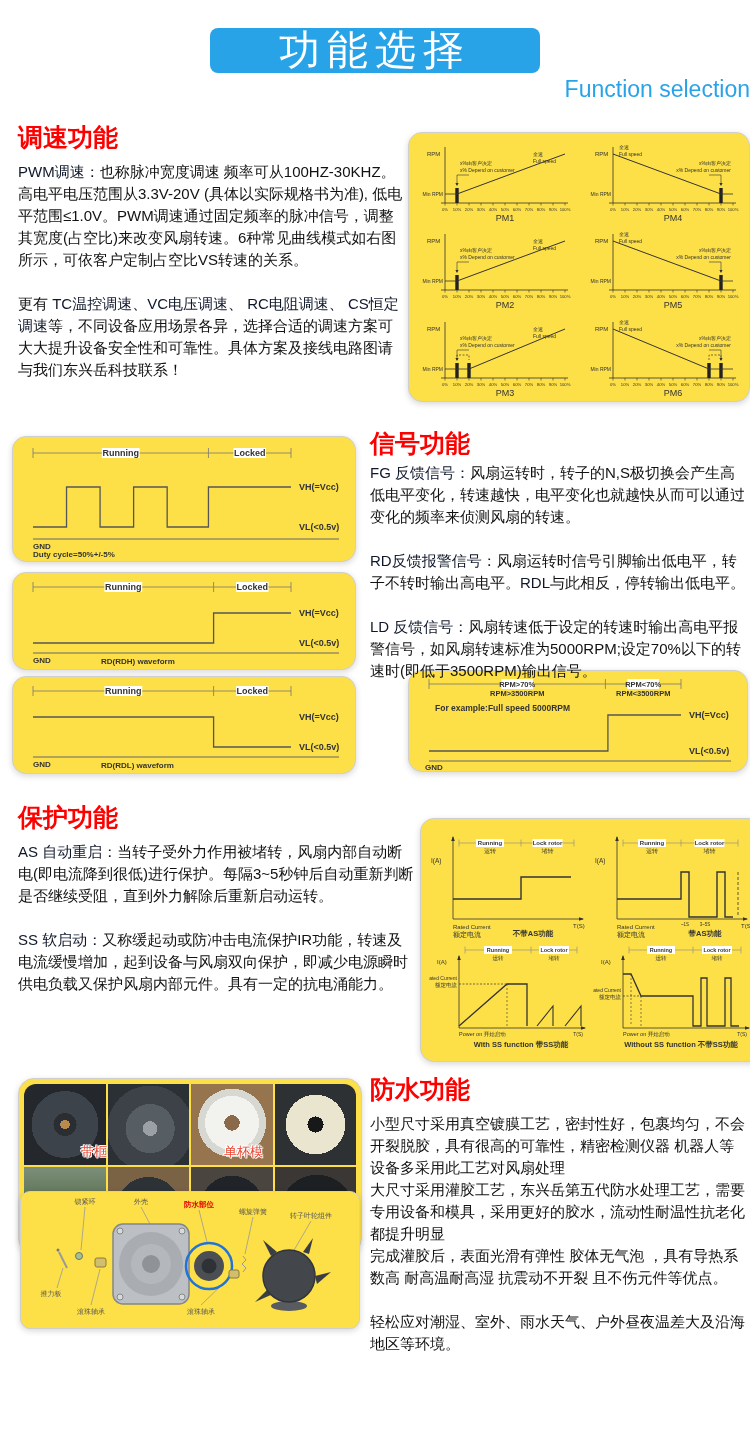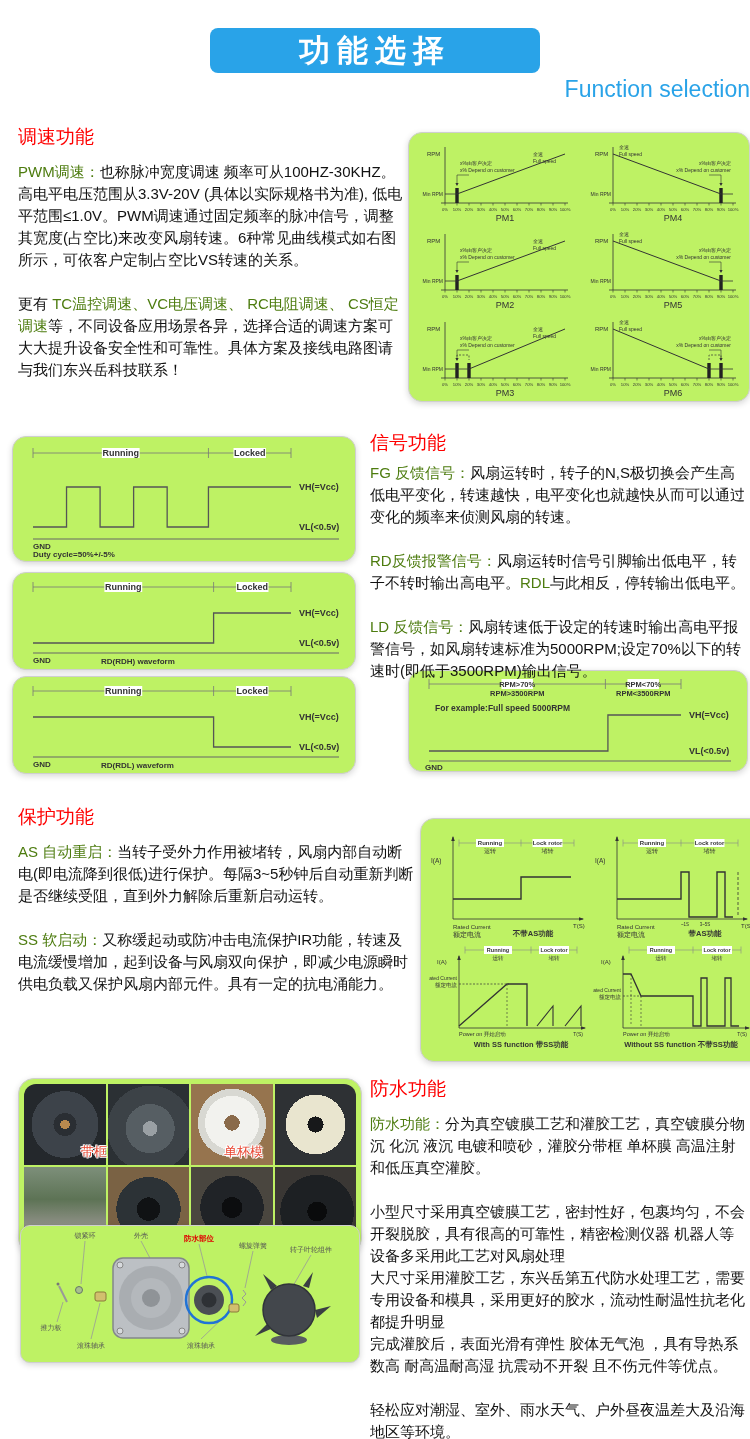--- a/index.html
+++ b/index.html
@@ -1,27 +1,27 @@
 <!DOCTYPE html>
 <html><head>
 <meta charset="utf-8">
 <style>
   html,body{margin:0;padding:0}
   body{width:750px;height:1439px;position:relative;background:#fff;overflow:hidden;
        font-family:"Liberation Sans","DejaVu Sans",sans-serif;color:#111}
   .abs{position:absolute}
   .banner{position:absolute;left:210px;top:28px;width:330px;height:45px;background:#29a3e8;
           border-radius:8px;display:flex;align-items:center;justify-content:center;
-          color:#fff;font-size:31px;font-weight:bold;letter-spacing:7px}
+          color:#fff;font-size:41px;font-weight:normal;letter-spacing:7px}
   .subtitle{position:absolute;top:76px;left:0;width:750px;text-align:right;color:#29a3e8;font-size:23px}
-  .sec-title{color:#fe0000;font-size:19px;font-weight:normal;margin:0 0 9px 0;line-height:30px}
+  .sec-title{color:#fe0000;font-size:25px;font-weight:bold;margin:0 0 9px 0;line-height:30px}
   .body{font-size:15px;line-height:22px;margin:0;color:#111}
   .mb{margin-bottom:22px}
-  .blue{color:#4d7c0f}
-  .panel{position:absolute;background:#bef264;border:1.5px solid #cfcfcf;border-radius:14px;
+  .blue{color:#0f172a}
+  .panel{position:absolute;background:#fde047;border:1.5px solid #cfcfcf;border-radius:14px;
          box-shadow:0 2px 6px rgba(0,0,0,.16)}
   .pwm-grid{display:grid;grid-template-columns:1fr 1fr;padding:6px 2px 0 2px}
   .pwm-cell{height:84px}
   .prot-grid{display:grid;grid-template-columns:1fr 1fr;padding:8px}
   .prot-cell{width:164px;height:113px}
   svg{display:block}
   .photo-grid{position:absolute;inset:5px;display:grid;grid-template-columns:repeat(4,1fr);
               grid-template-rows:1fr 1fr;gap:2px;border-radius:12px;overflow:hidden}
   .ph{position:relative}
   .ph1{background:radial-gradient(circle at 50% 50%,#b9894e 0 8%,#2a2e33 8% 20%,#3d434a 20% 58%,#24282c 58%)}
@@ -505,21 +505,21 @@
     <div class="ph ph6"></div>
     <div class="ph ph7"></div>
     <div class="ph ph8"></div>
   </div>
   <span class="photo-label" style="left:62px;top:64px">带框</span>
   <span class="photo-label" style="left:205px;top:64px">单杯模</span>
   <span class="photo-label" style="left:56px;top:150px">高温注射</span>
   <span class="photo-label" style="left:208px;top:150px">低压真空</span>
 </div>
 
-<div class="panel" style="left:20px;top:1225px;width:338px;height:136px;border-radius:10px">
+<div class="panel" style="left:20px;top:1191px;width:338px;height:136px;border-radius:10px">
   <svg viewBox="0 0 338 136" width="338" height="136">
 
     <g stroke="#999" stroke-width="0.8">
       <line x1="64" y1="15" x2="60" y2="58"></line>
         <line x1="120" y1="15" x2="130" y2="34"></line>
       <line x1="178" y1="18" x2="186" y2="50"></line>
         <line x1="232" y1="25" x2="224" y2="62"></line>
       <line x1="290" y1="29" x2="272" y2="60"></line>
         <line x1="36" y1="96" x2="42" y2="76"></line>
       <line x1="70" y1="113" x2="79" y2="77"></line>
@@ -564,20 +564,19 @@
       <text x="290" y="26">转子叶轮组件</text>
       <text x="30" y="104">推力板</text>
       <text x="70" y="122">滚珠轴承</text>
       <text x="180" y="122">滚珠轴承</text>
     </g>
   </svg>
 </div>
 
 <div class="abs" style="left:370px;top:1074px;width:376px">
   <h2 class="sec-title">防水功能</h2>
-  <p class="body mb"><span class="blue">防水功能：</span><span>分为真空镀膜工艺和灌胶工艺，真空镀膜分物沉 化沉 液沉 电镀和喷砂，灌胶分带框 单杯膜 高温注射和低压真空灌胶。</span></p>
   <div class="body mb">
     <div>小型尺寸采用真空镀膜工艺，密封性好，包裹均匀，不会开裂脱胶，具有很高的可靠性，精密检测仪器 机器人等设备多采用此工艺对风扇处理</div>
     <div>大尺寸采用灌胶工艺，东兴岳第五代防水处理工艺，需要专用设备和模具，采用更好的胶水，流动性耐温性抗老化都提升明显</div>
     <div>完成灌胶后，表面光滑有弹性 胶体无气泡 ，具有导热系数高 耐高温耐高湿 抗震动不开裂 且不伤元件等优点。</div>
   </div>
   <p class="body">轻松应对潮湿、室外、雨水天气、户外昼夜温差大及沿海地区等环境。</p>
 </div>
 
 </body></html>

